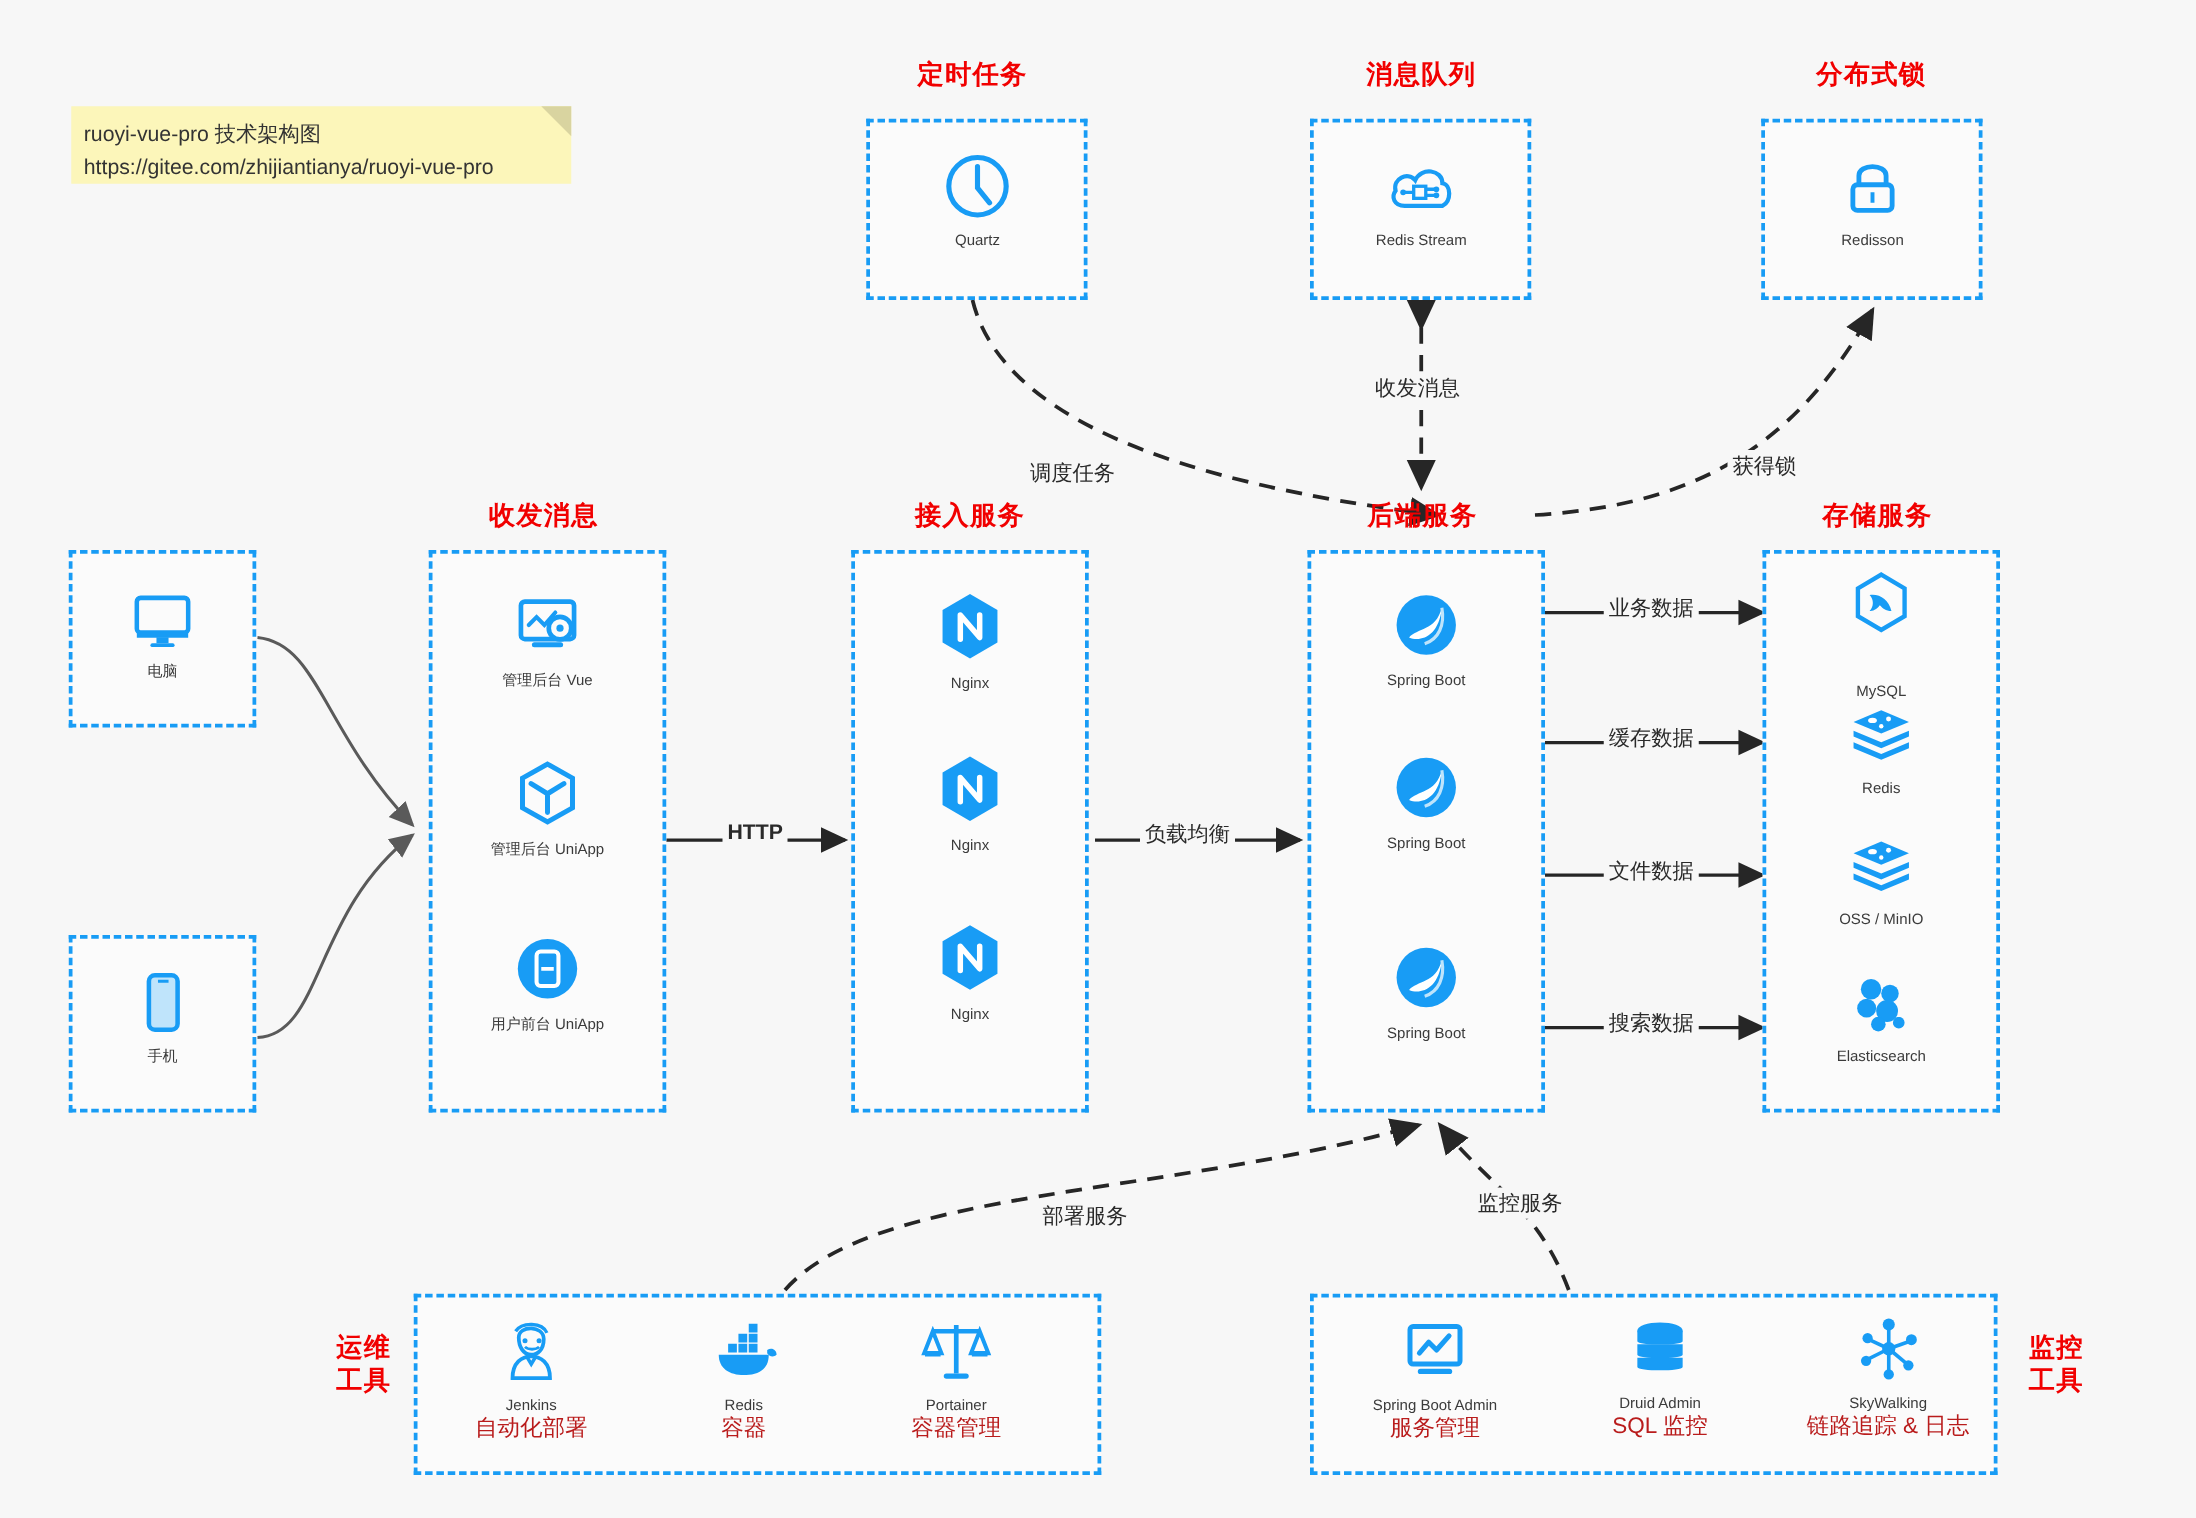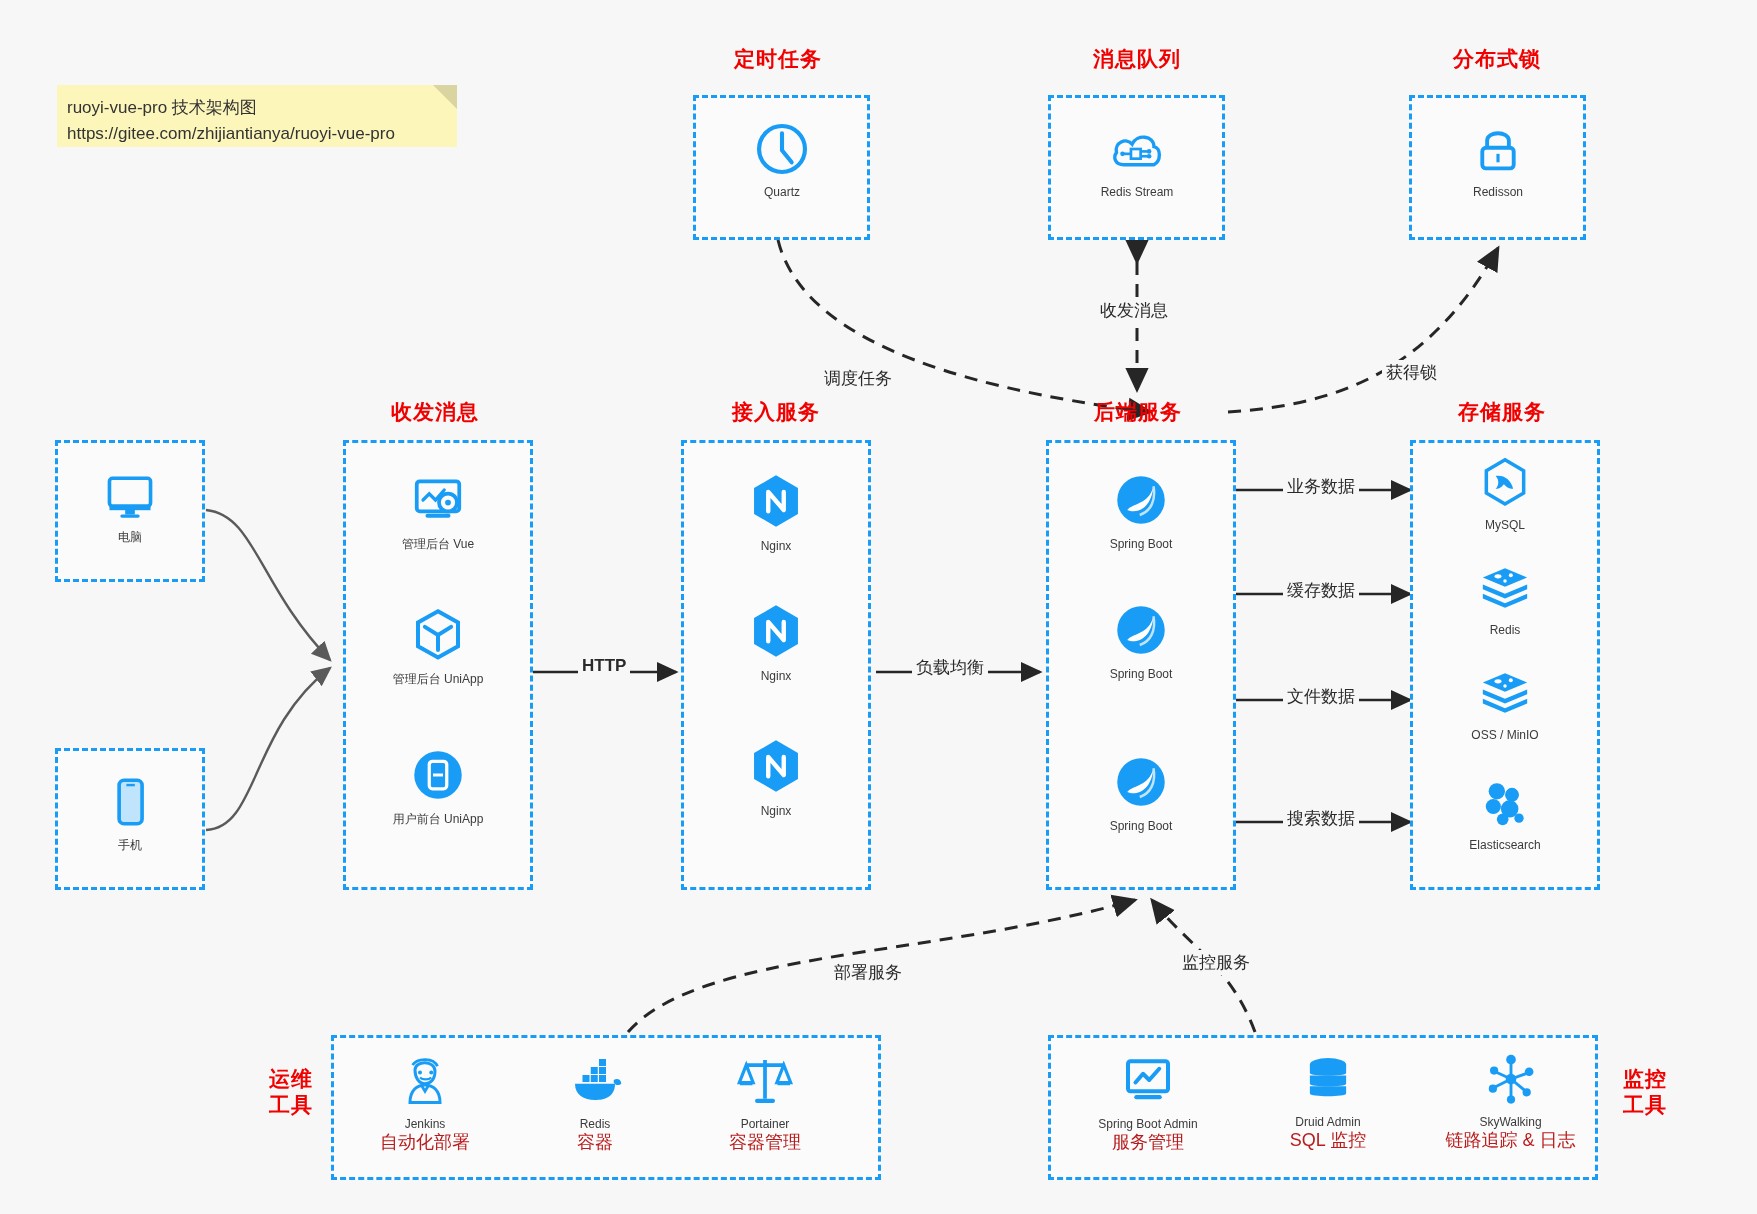--- a/index.html
+++ b/index.html
@@ -246,21 +246,21 @@
       <circle cx="24" cy="24" r="19" fill="#189cf5"></circle>
       <path d="M34 13 C30 28 18 26 13 32 C20 35 32 32 34 13 Z" fill="#ffffff"></path>
       <path d="M34 13 C36 24 32 33 23 36" fill="none" stroke="#bfe4fb" stroke-width="2"></path>
     </svg>
     <div class="cap">Spring Boot</div>
   </div>
 
   <div class="grp-title" style="left:1422px;top:398px;width:160px;">存储服务</div>
   <div class="box" style="left:1410px;top:440px;width:190px;height:450px;"></div>
 
-  <div class="node" style="left:1425px;top:455px;width:160px;">
+  <div class="node" style="left:1425px;top:455px;width:160px;gap:28px;">
     <svg class="ico" width="56" height="56" viewBox="0 0 48 48">
       <path d="M24 4 L40 13.5 L40 32.5 L24 42 L8 32.5 L8 13.5 Z" fill="none" stroke="#189cf5" stroke-width="3"></path>
       <path d="M16 18 C23 17 29 21 31 29 C27 29 25 27 23 25 C21 28 18 29 16 29 C19 26 19 21 16 18 Z" fill="#189cf5"></path>
     </svg>
     <div class="cap">MySQL</div>
   </div>
 
   <div class="node" style="left:1425px;top:560px;width:160px;">
     <svg class="ico" width="56" height="56" viewBox="0 0 48 48">
       <path d="M24 7 L43 15 L24 23 L5 15 Z" fill="#189cf5"></path>

